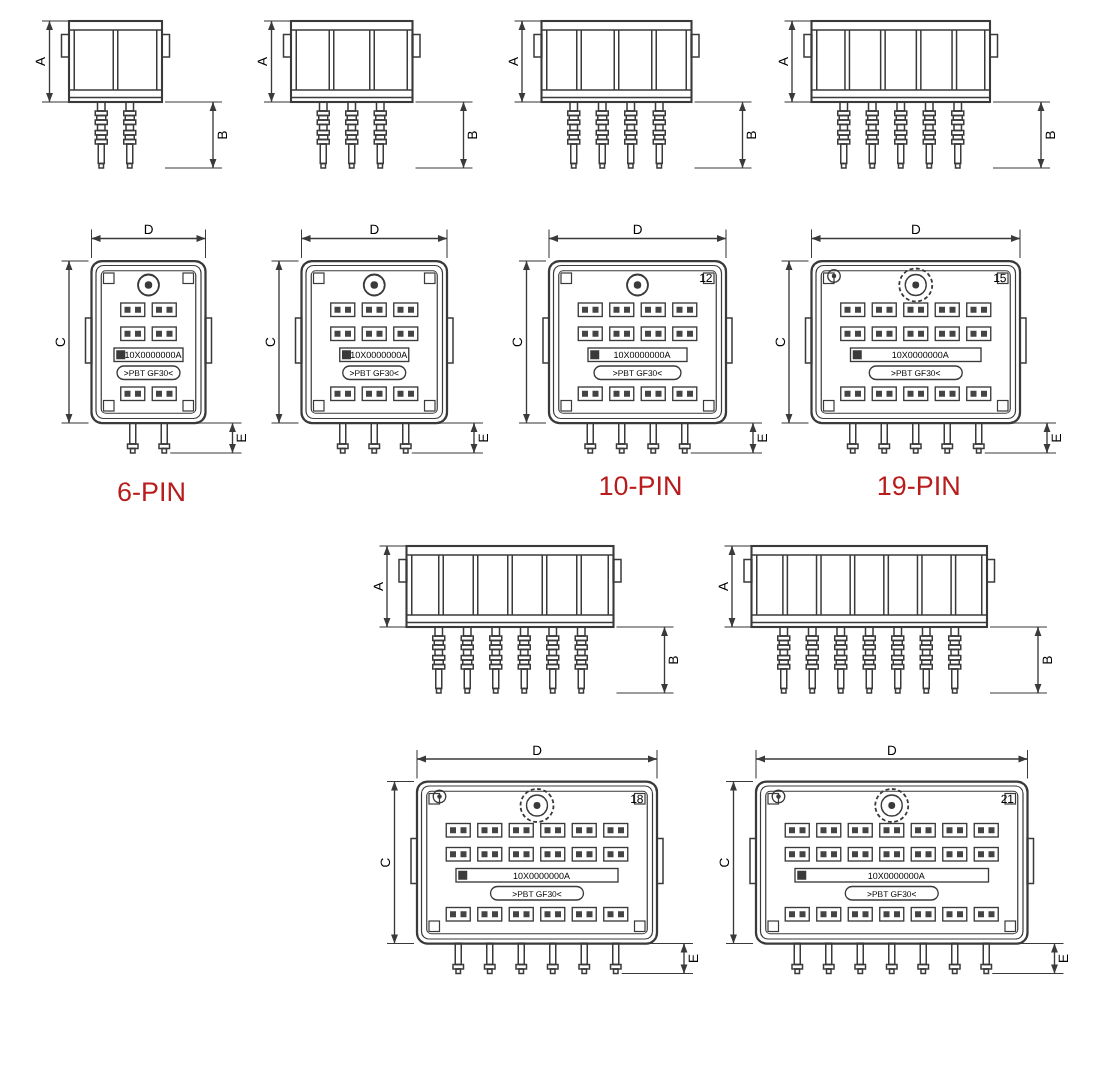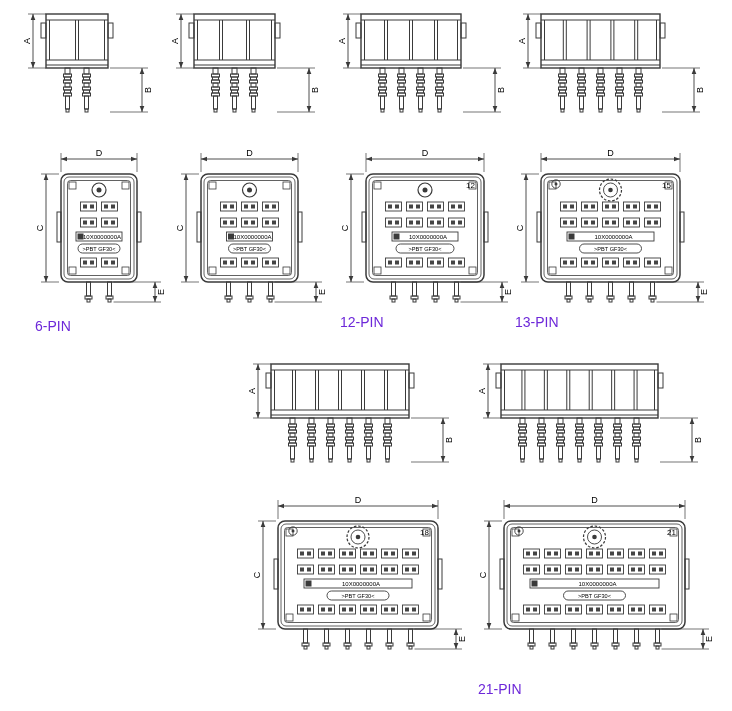--- a/index.html
+++ b/index.html
@@ -1,19 +1,19 @@
 <!DOCTYPE html>
 <html><head>
 <meta charset="utf-8">
 <style>
   html,body{margin:0;padding:0;background:#ffffff;}
   .canvas{position:relative;width:732px;height:711px;background:#ffffff;
           font-family:"Liberation Sans", sans-serif;overflow:hidden;}
   .canvas svg{position:absolute;overflow:visible;}
-  .pin-label{position:absolute;font-size:14px;color:#6d28d9;}
+  .pin-label{position:absolute;text-align:center;font-size:18px;color:#b91c1c;}
 </style>
 </head>
 <body>
 
 <div class="canvas" id="canvas">
     <svg width="136" height="116" viewBox="0 0 136 116" style="left: 20px; top: 8px;">
       <g>
         <rect x="26" y="6" width="62" height="54" rx="0" fill="none" stroke="#3a3a3a" stroke-width="1.4"></rect>
         <line x1="26" y1="12" x2="88" y2="12" stroke="#3a3a3a" stroke-width="1"></line>
         <line x1="26" y1="52" x2="88" y2="52" stroke="#3a3a3a" stroke-width="1"></line>
@@ -469,21 +469,21 @@
       </g>
       <g>
         <line x1="120.5" y1="134" x2="168" y2="134" stroke="#3a3a3a" stroke-width="0.7"></line>
         <line x1="120.5" y1="154" x2="168" y2="154" stroke="#3a3a3a" stroke-width="0.7"></line>
         <line x1="162" y1="134" x2="162" y2="154" stroke="#3a3a3a" stroke-width="0.9"></line>
         <polygon points="162,134 159.7,140 164.3,140" fill="#3a3a3a"></polygon>
         <polygon points="162,154 159.7,148 164.3,148" fill="#3a3a3a"></polygon>
         <text x="171" y="144" fill="#000" font-size="9" text-anchor="middle" font-family="&quot;Liberation Sans&quot;, sans-serif" transform="rotate(-90 171 144)">E</text>
       </g>
     </svg>
-    <div class="pin-label" style="left: 340px; top: 314px; width: 174px;">12-PIN</div>
+    <div class="pin-label" style="left: 340px; top: 314px; width: 174px;">10-PIN</div>
     <svg width="193" height="116" viewBox="0 0 193 116" style="left: 515px; top: 8px;">
       <g>
         <rect x="26" y="6" width="119" height="54" rx="0" fill="none" stroke="#3a3a3a" stroke-width="1.4"></rect>
         <line x1="26" y1="12" x2="145" y2="12" stroke="#3a3a3a" stroke-width="1"></line>
         <line x1="26" y1="52" x2="145" y2="52" stroke="#3a3a3a" stroke-width="1"></line>
         <line x1="26" y1="57" x2="145" y2="57" stroke="#3a3a3a" stroke-width="1"></line>
         <line x1="48.3" y1="12" x2="48.3" y2="52" stroke="#3a3a3a" stroke-width="1"></line>
         <line x1="51.3" y1="12" x2="51.3" y2="52" stroke="#3a3a3a" stroke-width="1"></line>
         <line x1="72.1" y1="12" x2="72.1" y2="52" stroke="#3a3a3a" stroke-width="1"></line>
         <line x1="75.1" y1="12" x2="75.1" y2="52" stroke="#3a3a3a" stroke-width="1"></line>
@@ -676,21 +676,21 @@
       </g>
       <g>
         <line x1="141.5" y1="134" x2="189" y2="134" stroke="#3a3a3a" stroke-width="0.7"></line>
         <line x1="141.5" y1="154" x2="189" y2="154" stroke="#3a3a3a" stroke-width="0.7"></line>
         <line x1="183" y1="134" x2="183" y2="154" stroke="#3a3a3a" stroke-width="0.9"></line>
         <polygon points="183,134 180.7,140 185.3,140" fill="#3a3a3a"></polygon>
         <polygon points="183,154 180.7,148 185.3,148" fill="#3a3a3a"></polygon>
         <text x="192" y="144" fill="#000" font-size="9" text-anchor="middle" font-family="&quot;Liberation Sans&quot;, sans-serif" transform="rotate(-90 192 144)">E</text>
       </g>
     </svg>
-    <div class="pin-label" style="left: 515px; top: 314px; width: 195px;">13-PIN</div>
+    <div class="pin-label" style="left: 515px; top: 314px; width: 195px;">19-PIN</div>
     <svg width="212" height="116" viewBox="0 0 212 116" style="left: 245px; top: 358px;">
       <g>
         <rect x="26" y="6" width="138" height="54" rx="0" fill="none" stroke="#3a3a3a" stroke-width="1.4"></rect>
         <line x1="26" y1="12" x2="164" y2="12" stroke="#3a3a3a" stroke-width="1"></line>
         <line x1="26" y1="52" x2="164" y2="52" stroke="#3a3a3a" stroke-width="1"></line>
         <line x1="26" y1="57" x2="164" y2="57" stroke="#3a3a3a" stroke-width="1"></line>
         <line x1="47.5" y1="12" x2="47.5" y2="52" stroke="#3a3a3a" stroke-width="1"></line>
         <line x1="50.5" y1="12" x2="50.5" y2="52" stroke="#3a3a3a" stroke-width="1"></line>
         <line x1="70.5" y1="12" x2="70.5" y2="52" stroke="#3a3a3a" stroke-width="1"></line>
         <line x1="73.5" y1="12" x2="73.5" y2="52" stroke="#3a3a3a" stroke-width="1"></line>
@@ -1161,14 +1161,13 @@
       </g>
       <g>
         <line x1="183.5" y1="134" x2="231" y2="134" stroke="#3a3a3a" stroke-width="0.7"></line>
         <line x1="183.5" y1="154" x2="231" y2="154" stroke="#3a3a3a" stroke-width="0.7"></line>
         <line x1="225" y1="134" x2="225" y2="154" stroke="#3a3a3a" stroke-width="0.9"></line>
         <polygon points="225,134 222.7,140 227.3,140" fill="#3a3a3a"></polygon>
         <polygon points="225,154 222.7,148 227.3,148" fill="#3a3a3a"></polygon>
         <text x="234" y="144" fill="#000" font-size="9" text-anchor="middle" font-family="&quot;Liberation Sans&quot;, sans-serif" transform="rotate(-90 234 144)">E</text>
       </g>
     </svg>
-    <div class="pin-label" style="left: 478px; top: 681px; width: 237px;">21-PIN</div>
   </div>
 
 </body></html>

